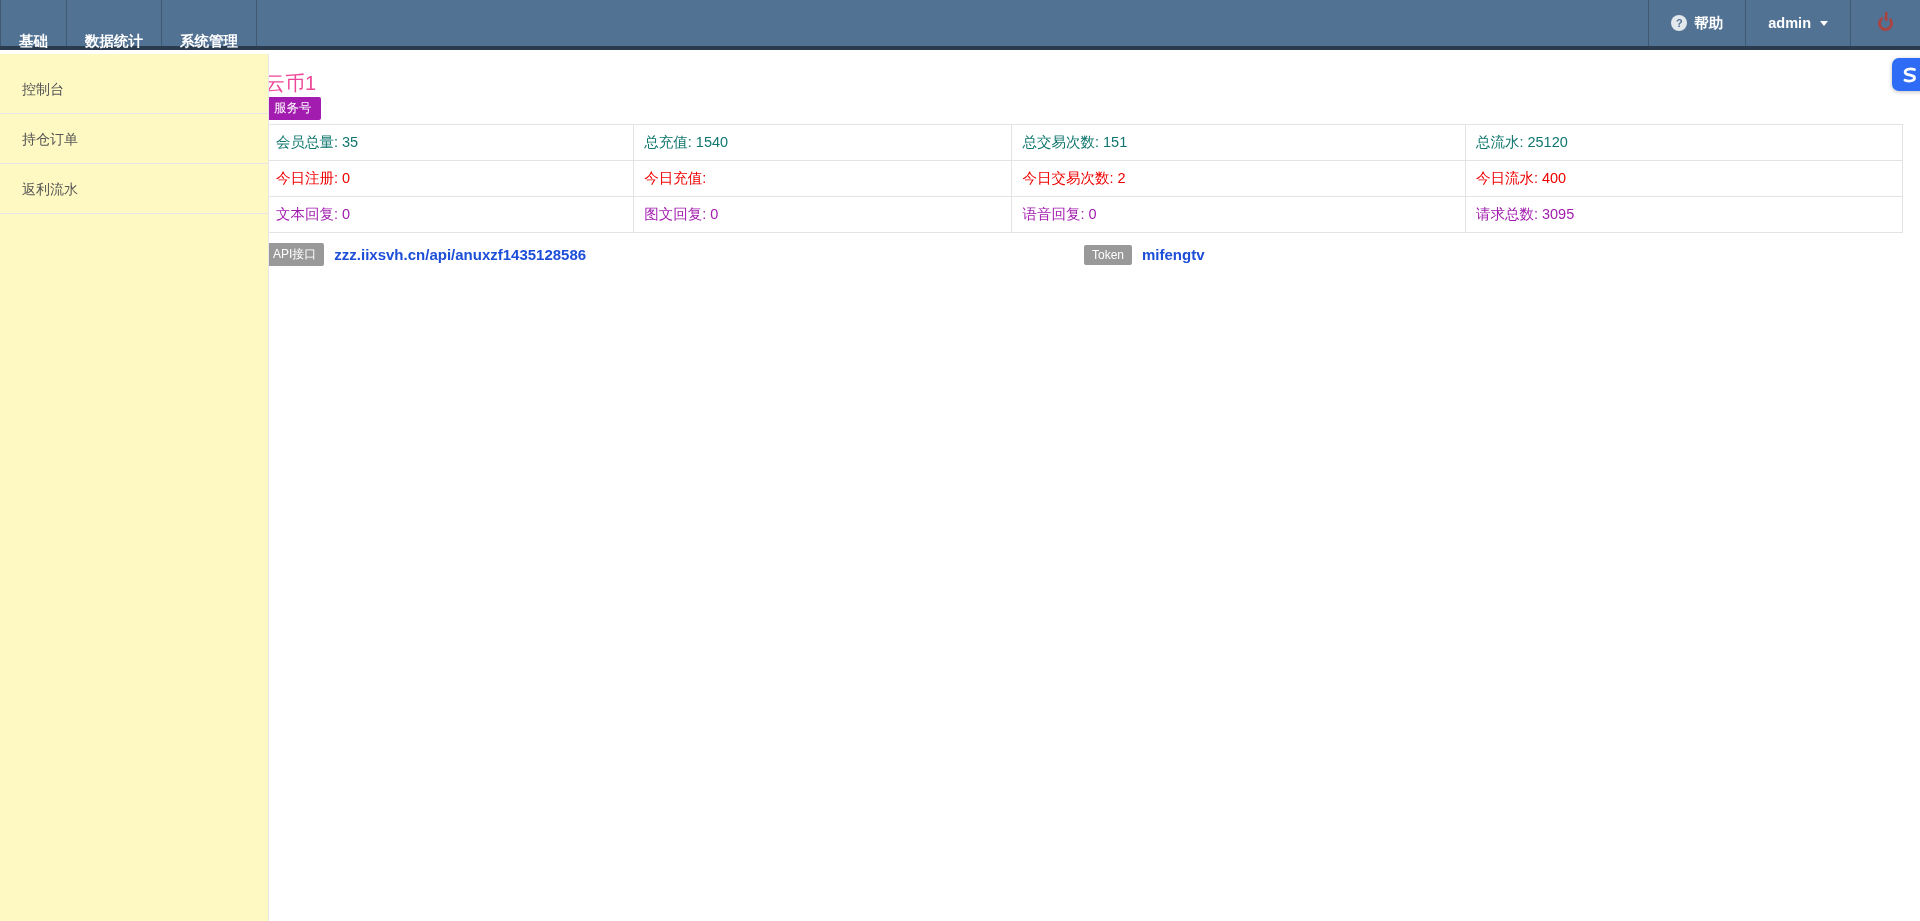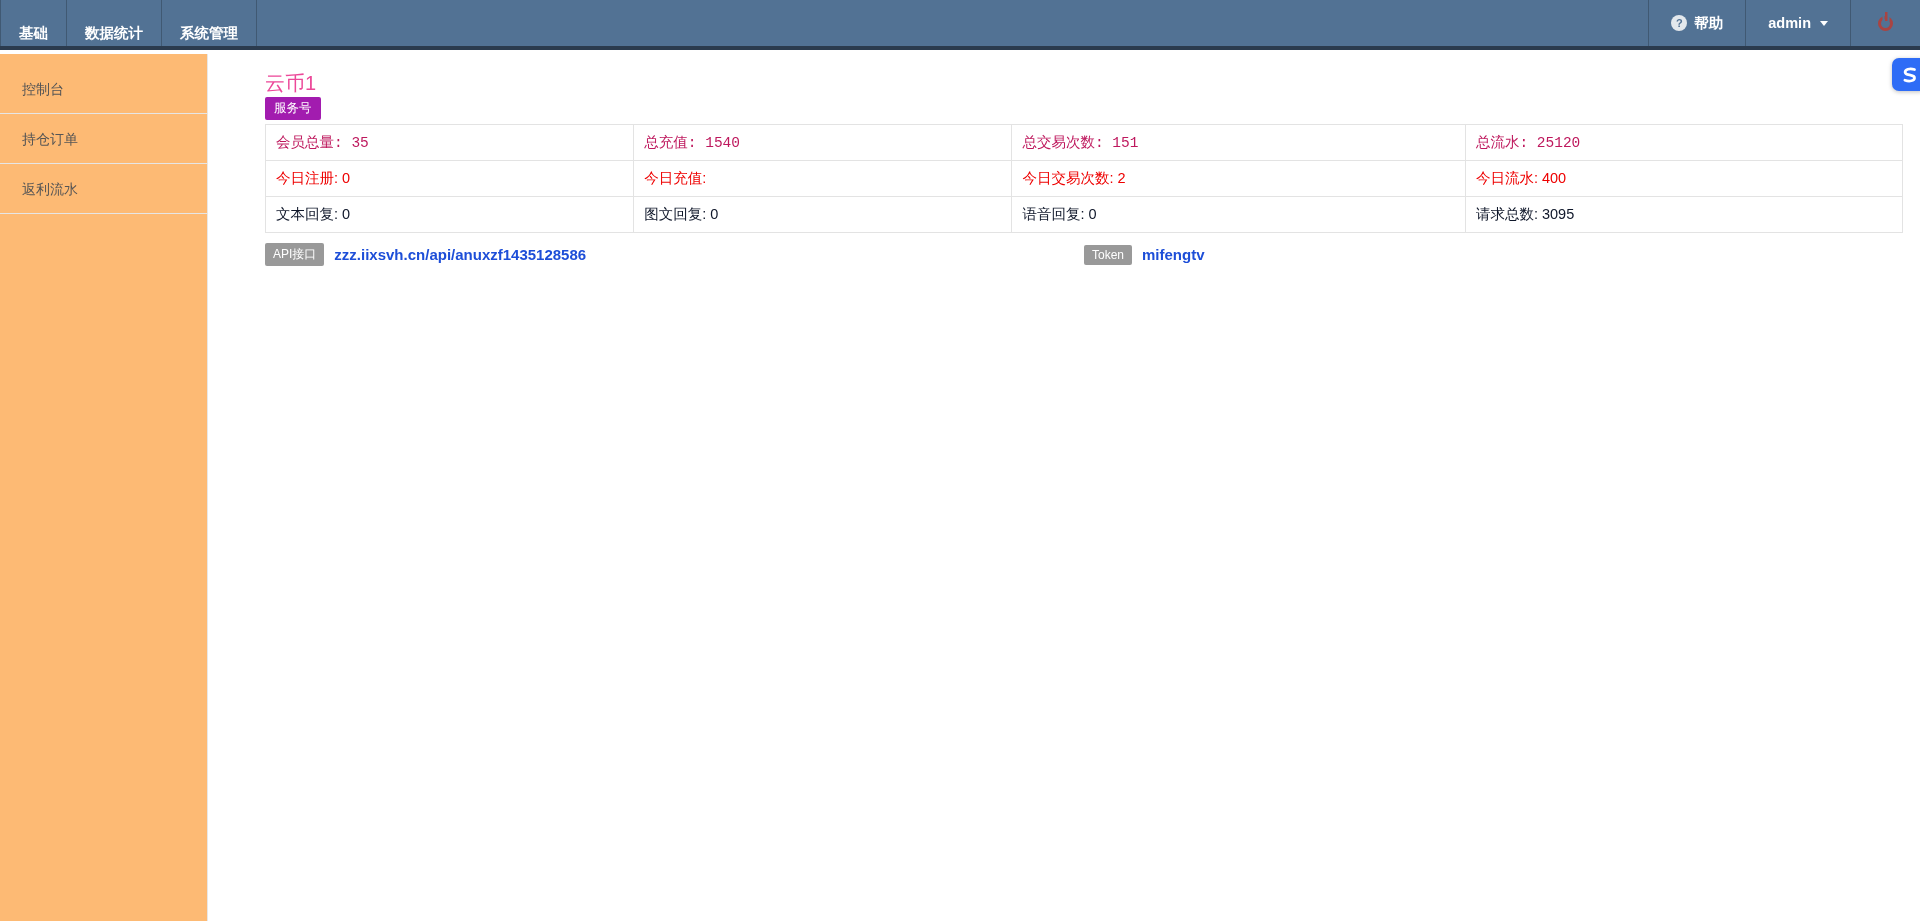--- a/index.html
+++ b/index.html
@@ -23,21 +23,21 @@
   .brand {
     width: 247px;
     padding-left: 35px;
     line-height: 50px;
     font-size: 17px;
     font-weight: 700;
     white-space: nowrap;
   }
   .nav-tabs { display: flex; }
   .nav-tab {
-    padding: 8px 18px;
+    padding: 16px 18px;
     line-height: 50px;
     font-size: 14.5px;
     font-weight: 700;
     border-left: 1px solid rgba(0,0,0,0.22);
     cursor: pointer;
     white-space: nowrap;
   }
   .nav-tab:last-child { border-right: 1px solid rgba(0,0,0,0.22); }
   .nav-spacer { flex: 1; }
   .nav-right { display: flex; }
@@ -107,22 +107,22 @@
     align-items: center;
     justify-content: center;
     cursor: pointer;
     z-index: 50;
   }
 
   
   .sidebar {
     position: absolute;
     top: 54px; left: 0; bottom: 0;
-    width: 208px;
-    background: #fdba74;
+    width: 269px;
+    background: #fef9c3;
     border-right: 1px solid #e7e7e7;
     padding-top: 10px;
   }
   .side-item {
     height: 50px;
     line-height: 50px;
     padding-left: 22px;
     font-size: 14px;
     color: #555;
     border-bottom: 1px solid #e6e6e6;
@@ -154,23 +154,23 @@
     border-collapse: collapse;
     table-layout: fixed;
     font-size: 14.5px;
   }
   table.stats td {
     border: 1px solid #e3e3e3;
     padding: 8px 10px;
     white-space: nowrap;
     overflow: hidden;
   }
-  tr.row-green td { color: #be185d; font-family: Liberation Mono, monospace; }
+  tr.row-green td { color: #0f766e; }
   tr.row-red   td { color: #ee0000; }
-  tr.row-gray  td { color: #0f172a; }
+  tr.row-gray  td { color: #a21caf; }
 
   .api-row {
     display: flex;
     align-items: center;
     margin-top: 10px;
     font-size: 15px;
   }
   .api-left, .api-right {
     display: flex;
     align-items: center;

